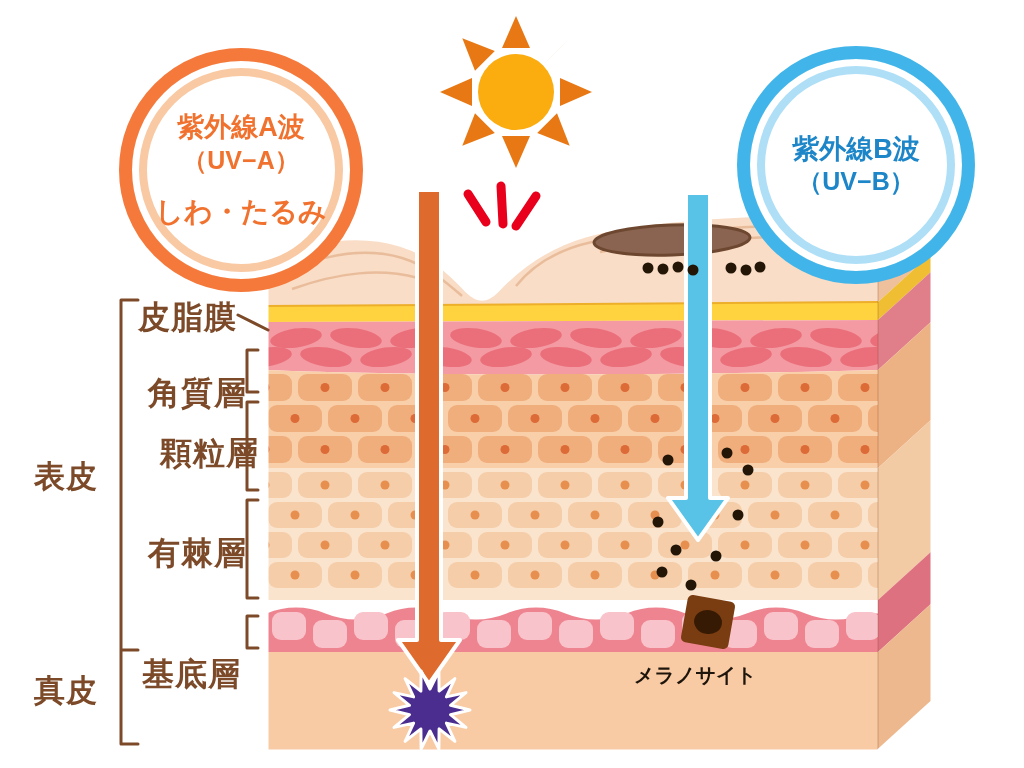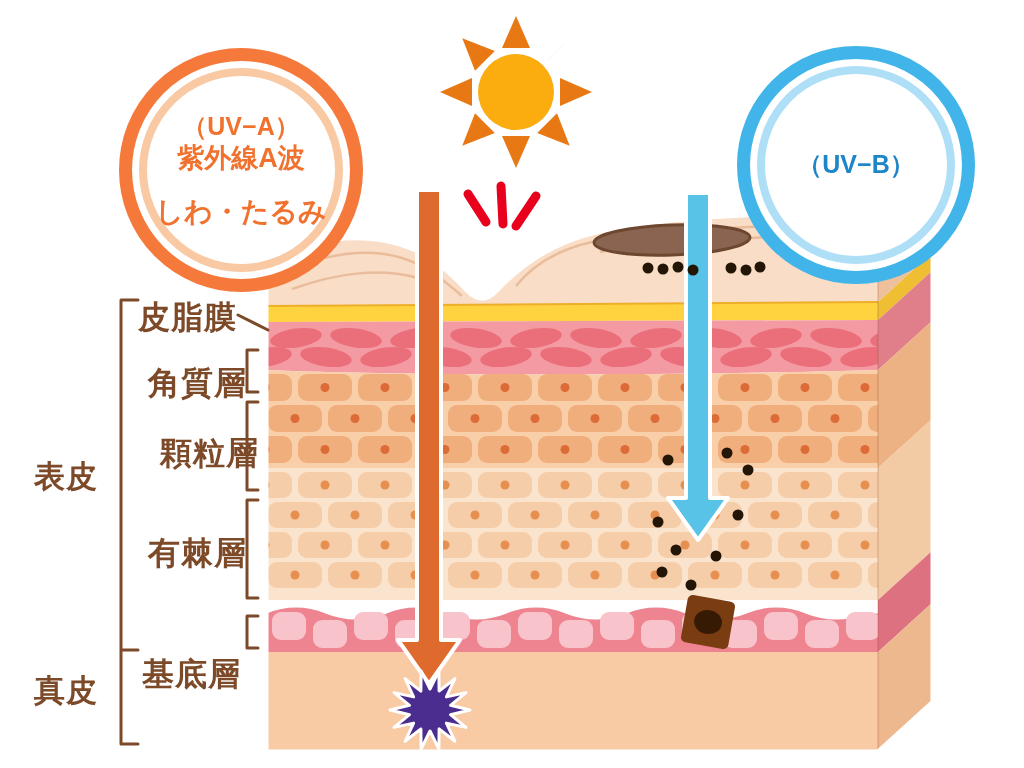--- a/index.html
+++ b/index.html
@@ -350,30 +350,32 @@
       <path d="M238,315 L268,330"></path>
       <path d="M258,350 L247,350 L247,392 L258,392"></path>
       <path d="M258,402 L247,402 L247,490 L258,490"></path>
       <path d="M258,500 L247,500 L247,598 L258,598"></path>
       <path d="M258,616 L247,616 L247,648 L258,648"></path>
       <path d="M138,300 L121,300 L121,744 L138,744 M121,650 L138,650"></path>
     </g>
   </svg>
 
   <div class="bubble" id="uva">
+    <div class="bline l1">紫外線A波</div>
     <div class="bline l2">（UV−A）</div>
-    <div class="bline l1">紫外線A波</div>
     <div class="bline l3">しわ・たるみ</div>
   </div>
 
   <div class="bubble" id="uvb">
+    <div class="bline l1">紫外線B波</div>
     <div class="bline l2">（UV−B）</div>
   </div>
 
   <div class="lbl" style="left:138px;top:296px">皮脂膜</div>
-  <div class="lbl" style="left:148px;top:362px">角質層</div>
+  <div class="lbl" style="left:148px;top:372px">角質層</div>
   <div class="lbl" style="left:160px;top:432px">顆粒層</div>
   <div class="lbl" style="left:148px;top:532px">有棘層</div>
   <div class="lbl" style="left:142px;top:653px">基底層</div>
   <div class="lbl big" style="left:34px;top:456px">表皮</div>
   <div class="lbl big" style="left:34px;top:670px">真皮</div>
+  <div class="lbl mel" style="left:634px;top:662px">メラノサイト</div>
 
 </div>
 
 </body></html>

